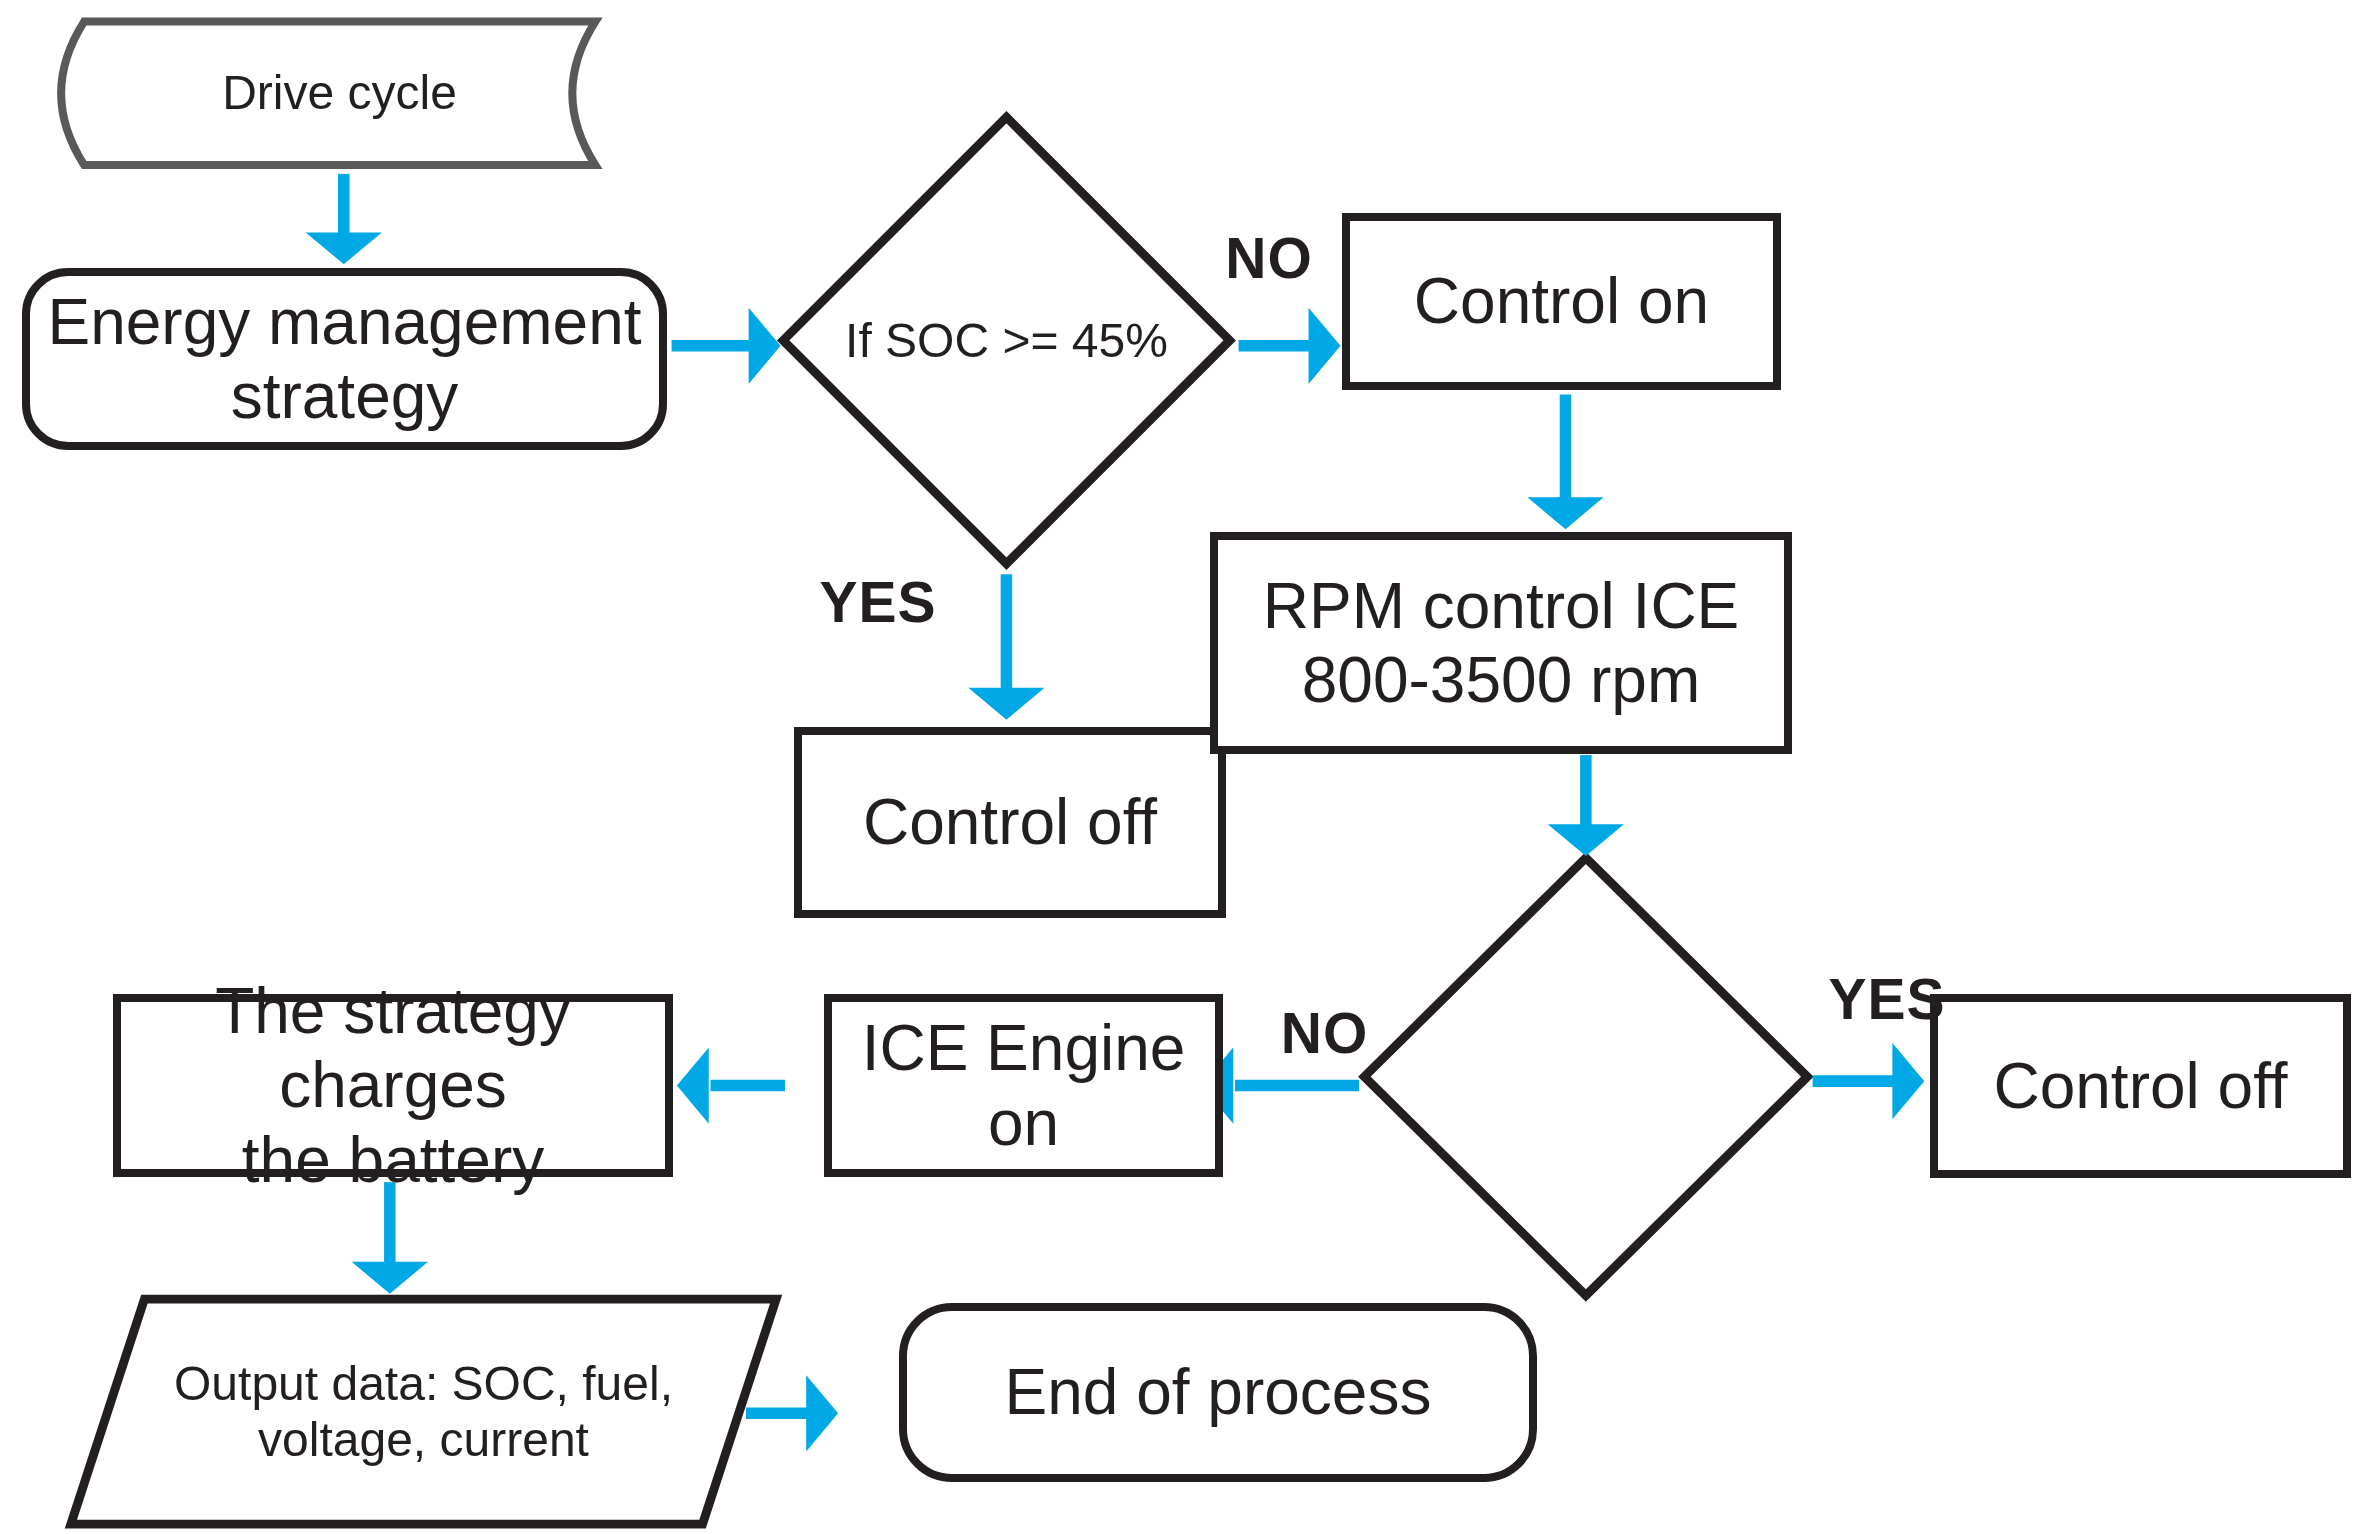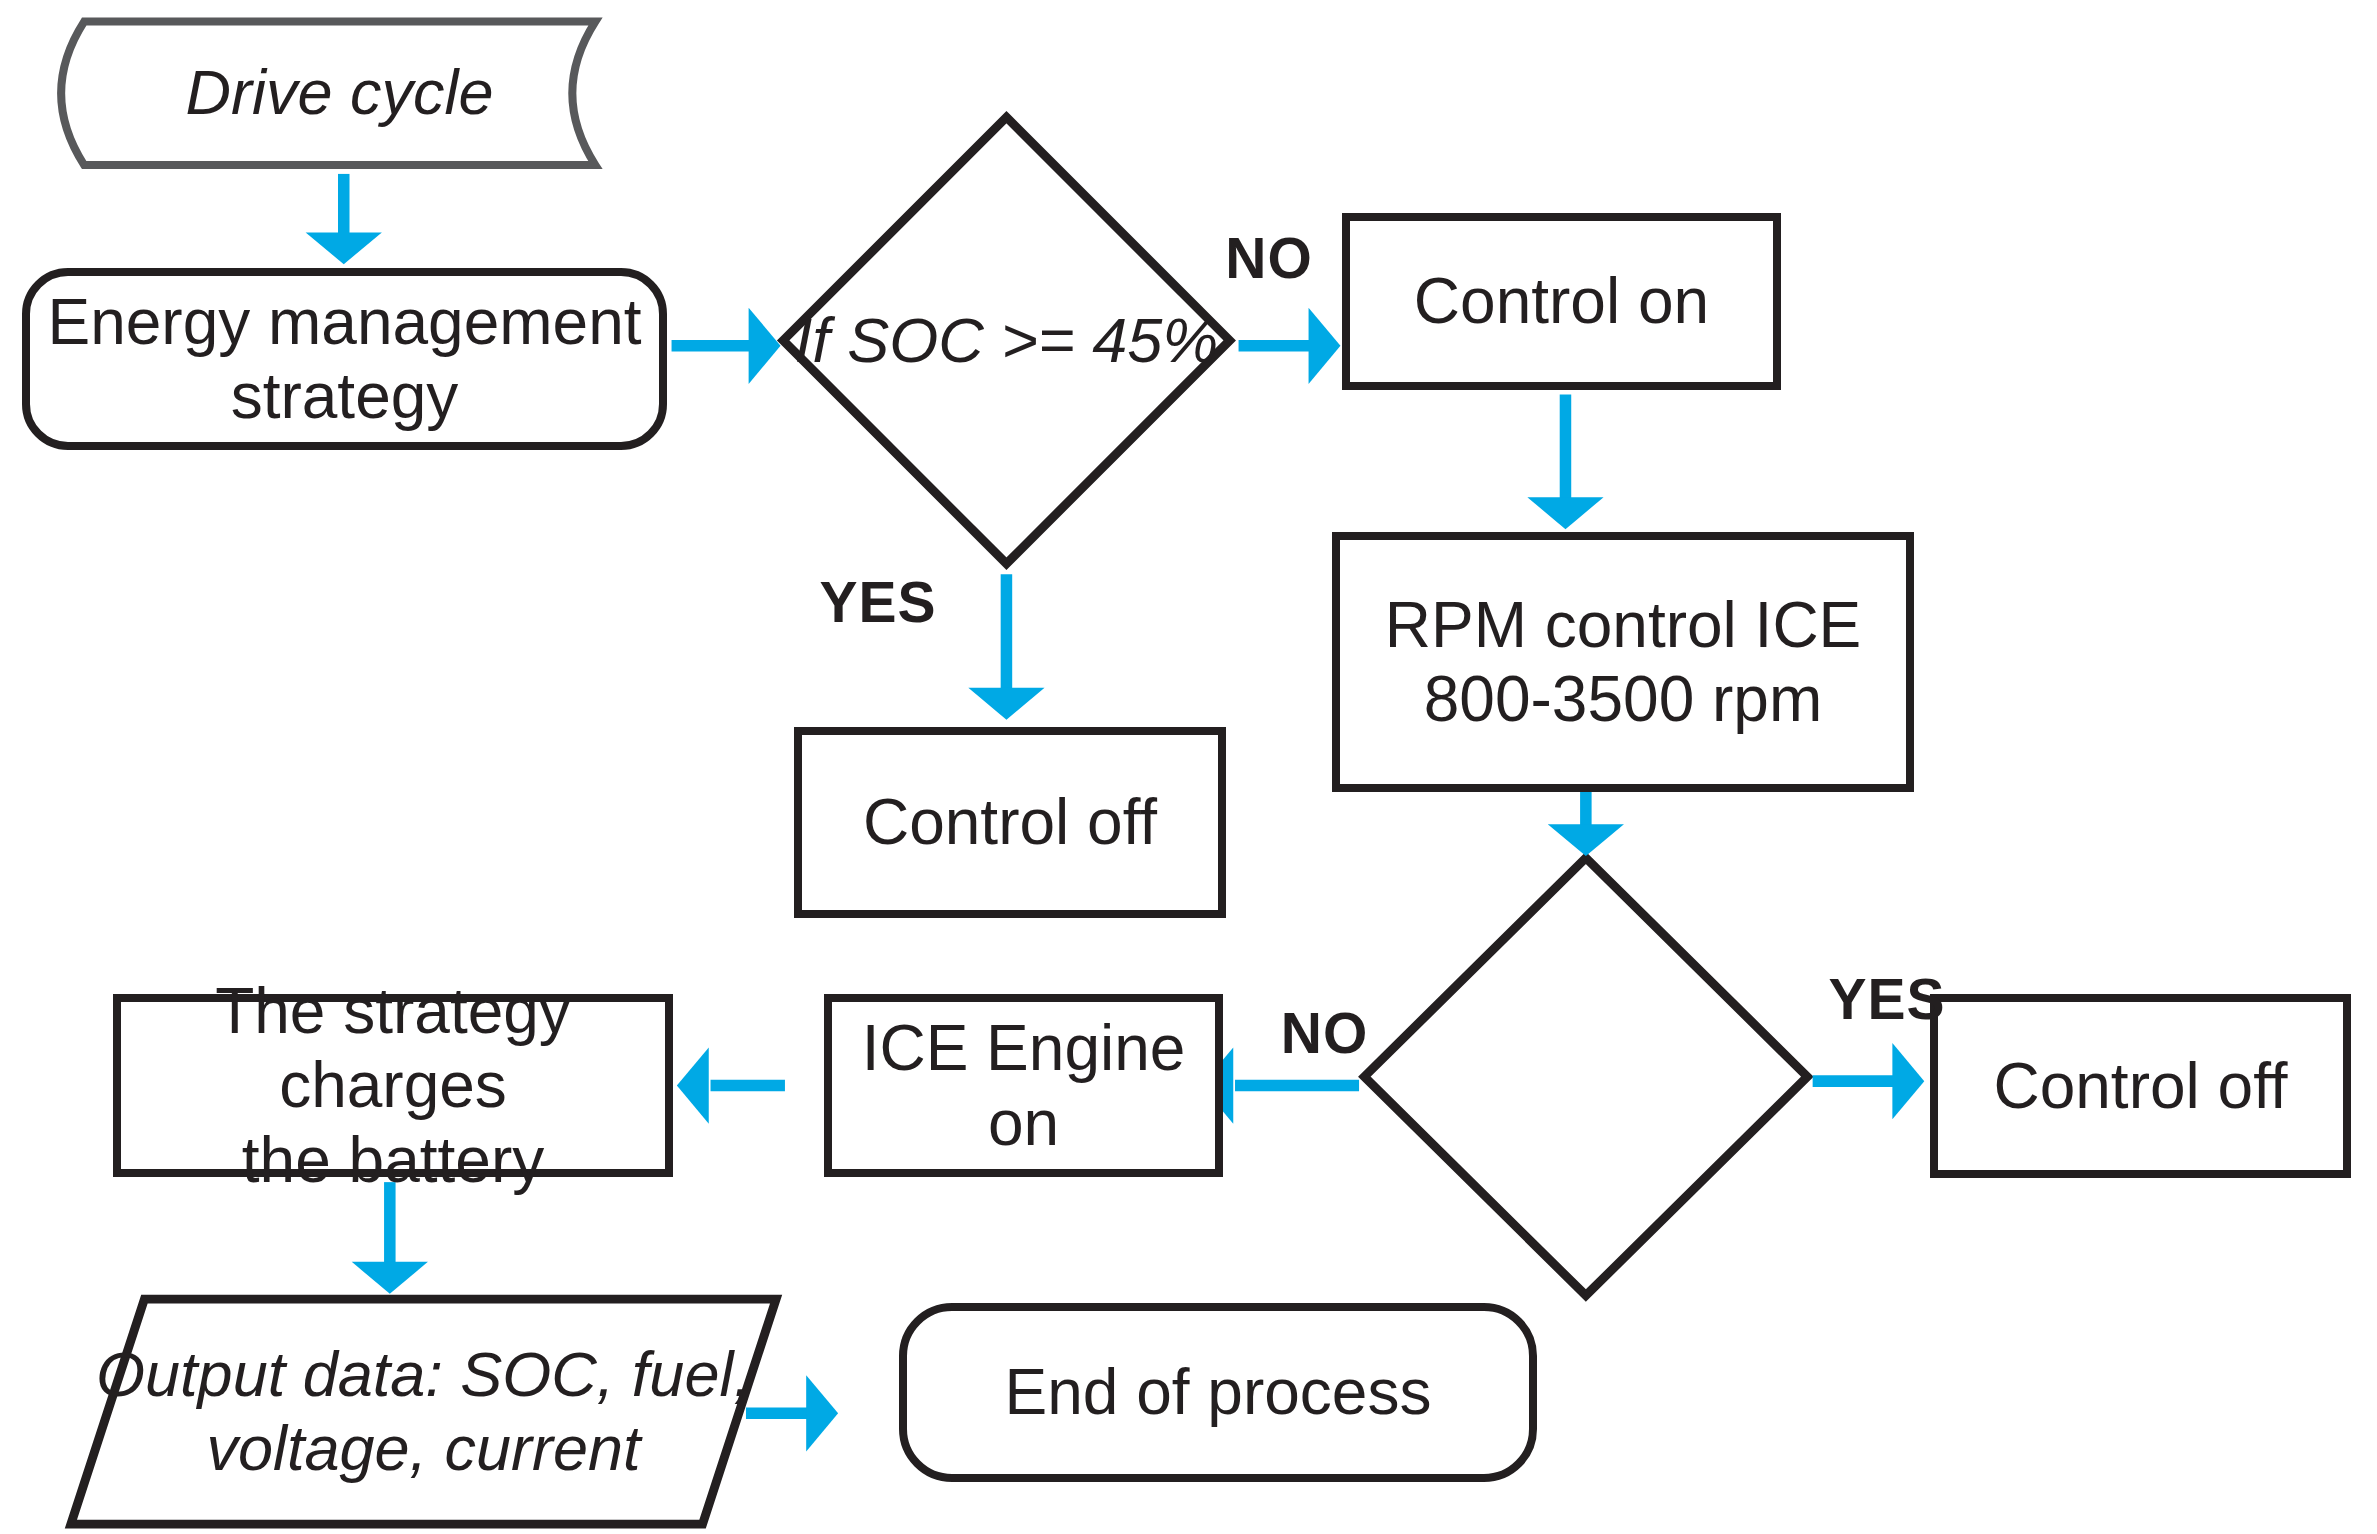--- a/index.html
+++ b/index.html
@@ -21,24 +21,23 @@
     text-align:center;
     font-size:64px;line-height:1.16;
     white-space:pre-line;
   }
   .rounded{border-radius:46px;}
   .rounded-end{border-radius:53px;}
   .shape-label{
     position:absolute;
     display:flex;align-items:center;justify-content:center;
     text-align:center;
-    font-size:63px;line-height:1.16;
+    font-size:48px;line-height:1.16;
     white-space:pre-line;
     pointer-events:none;
-    font-style:italic;
   }
   .branch-label{
     position:absolute;
     display:flex;align-items:center;justify-content:center;
     font-size:57px;font-weight:bold;
     letter-spacing:0.9px;
   }
   svg{display:block;}
 </style>
 </head>
@@ -104,21 +103,21 @@
     </g>
   </svg>
 
   <div class="node rounded" style="left:22px;top:268px;width:645px;height:182px;">Energy management
 strategy</div>
 
   <div class="node" style="left:1342px;top:213px;width:439px;height:177px;">Control on</div>
 
   <div class="node" style="left:794px;top:727px;width:432px;height:191px;">Control off</div>
 
-  <div class="node" style="left:1332px;top:532px;width:582px;height:260px;">RPM control ICE
+  <div class="node" style="left:1210px;top:532px;width:582px;height:222px;">RPM control ICE
 800-3500 rpm</div>
 
   <div class="node" style="left:1930px;top:994px;width:421px;height:184px;">Control off</div>
 
   <div class="node" style="left:824px;top:994px;width:399px;height:183px;">ICE Engine on</div>
 
   <div class="node" style="left:113px;top:994px;width:560px;height:183px;">The strategy charges
 the battery</div>
 
   <div class="node rounded-end" style="left:899px;top:1303px;width:638px;height:179px;">End of process</div>

